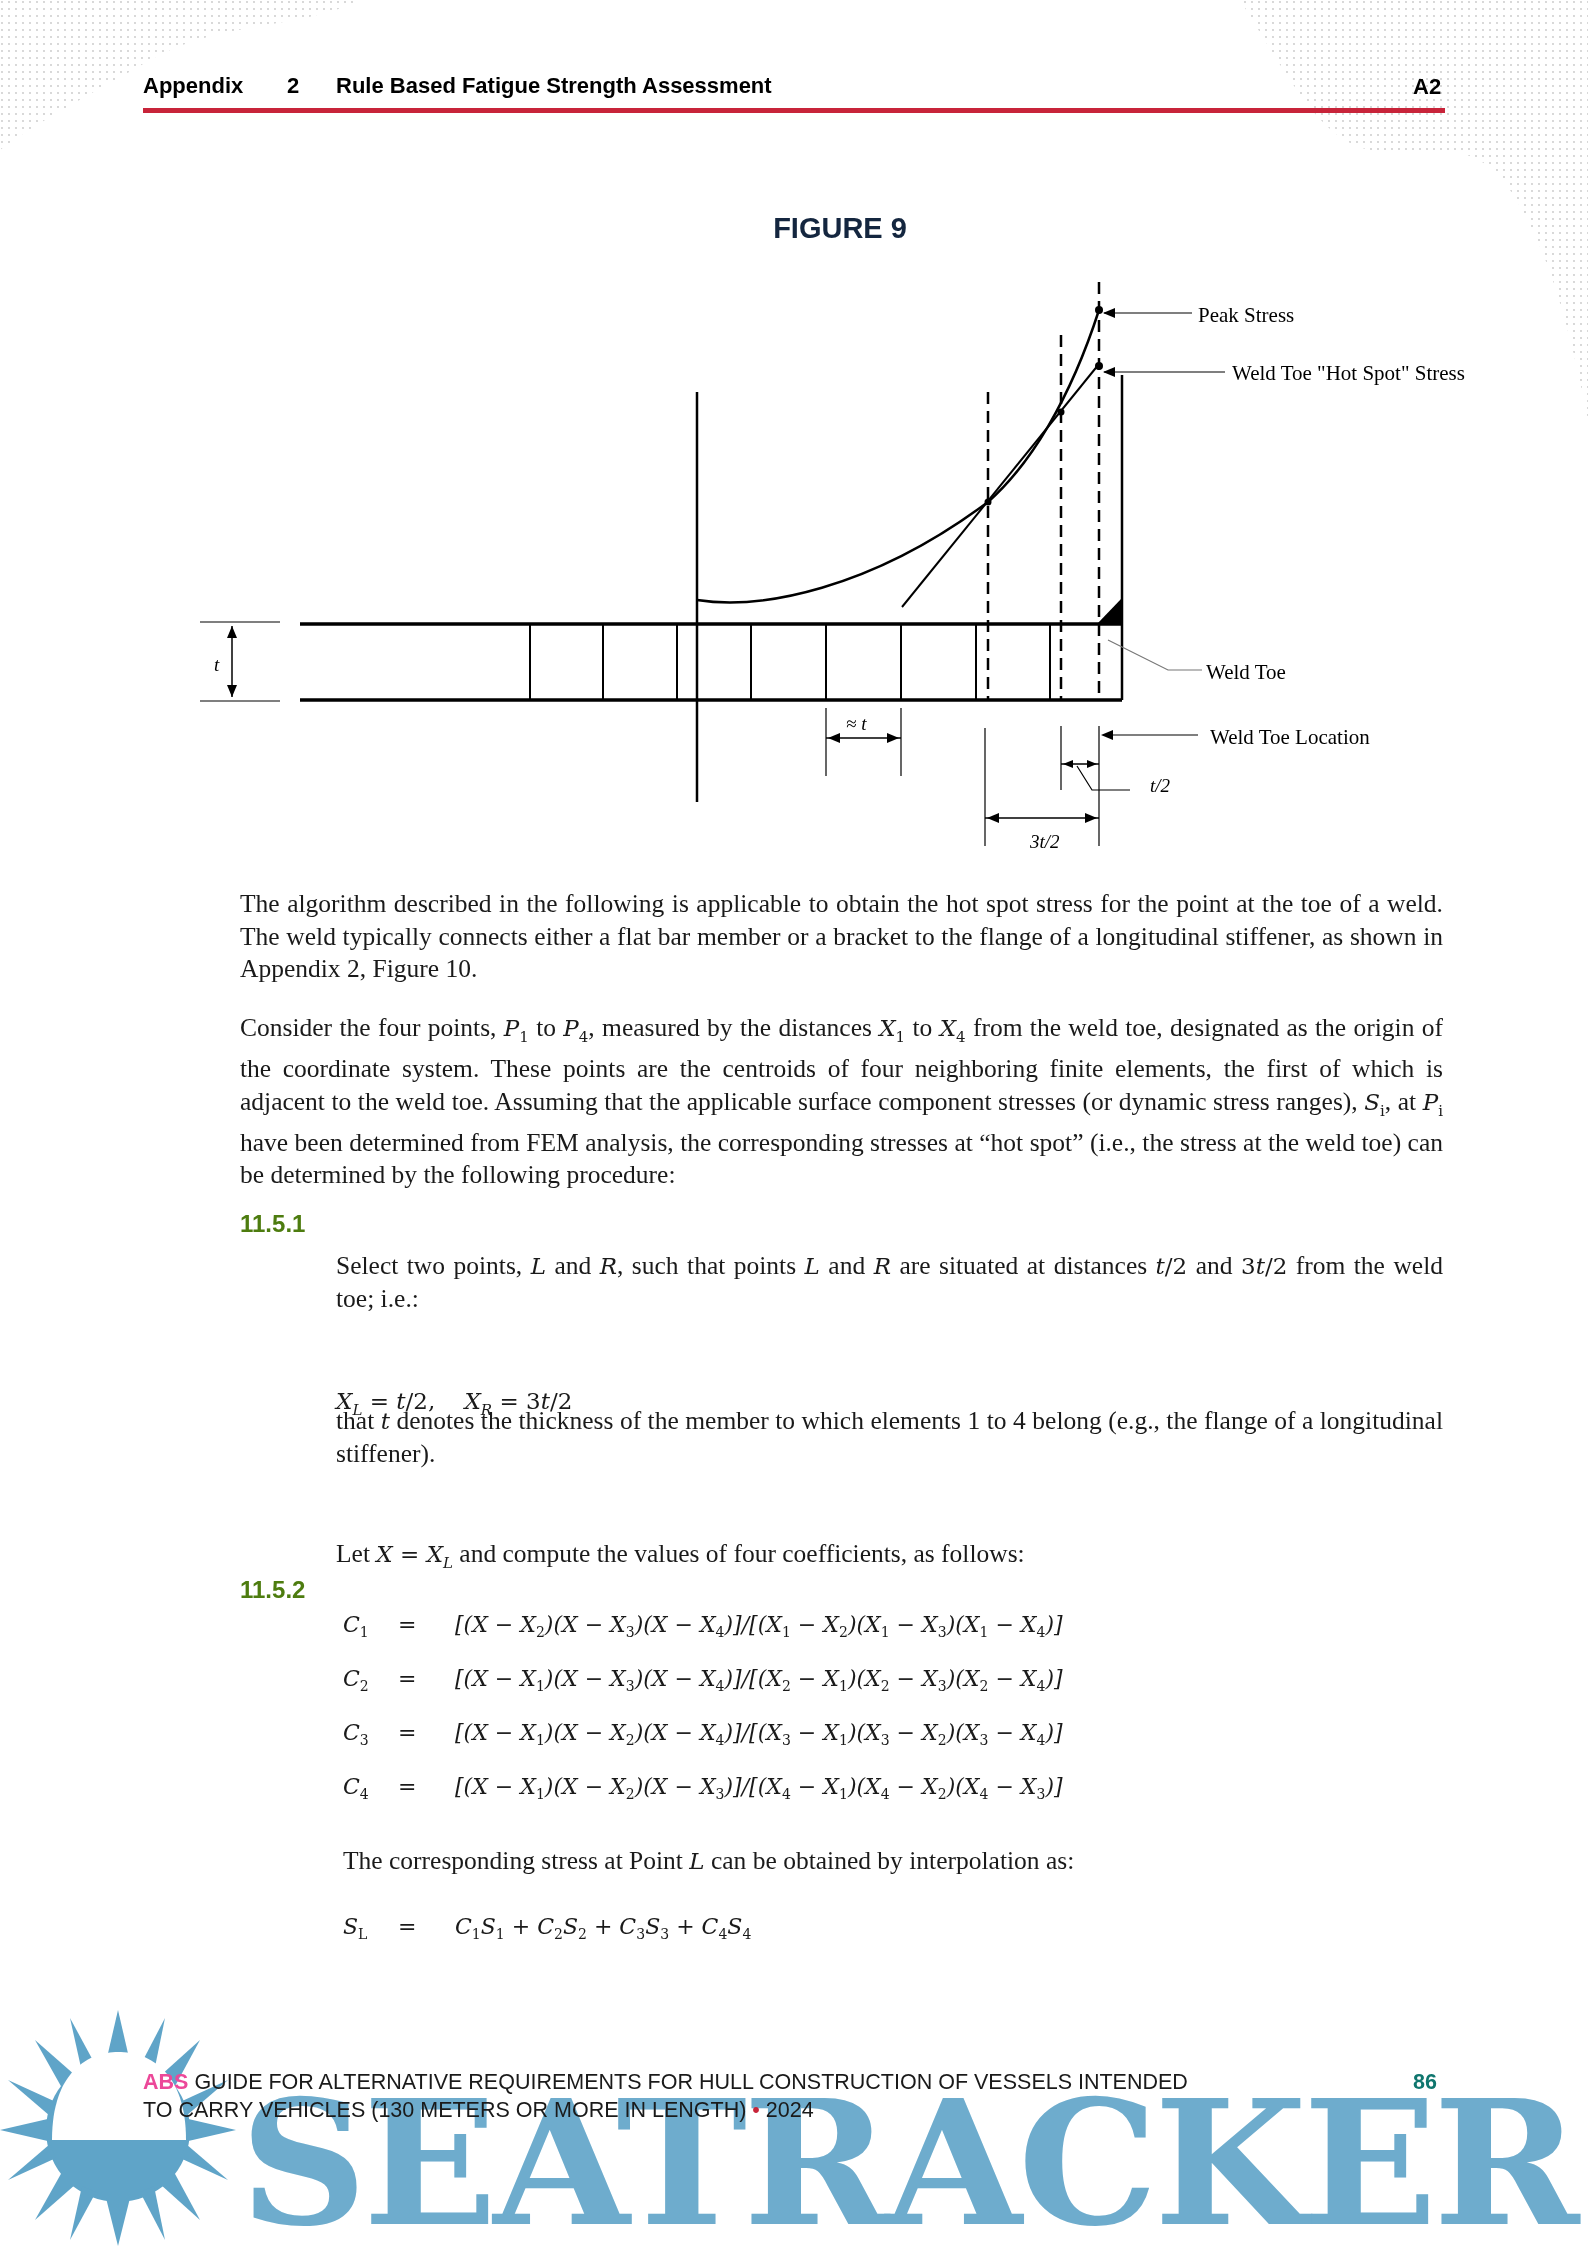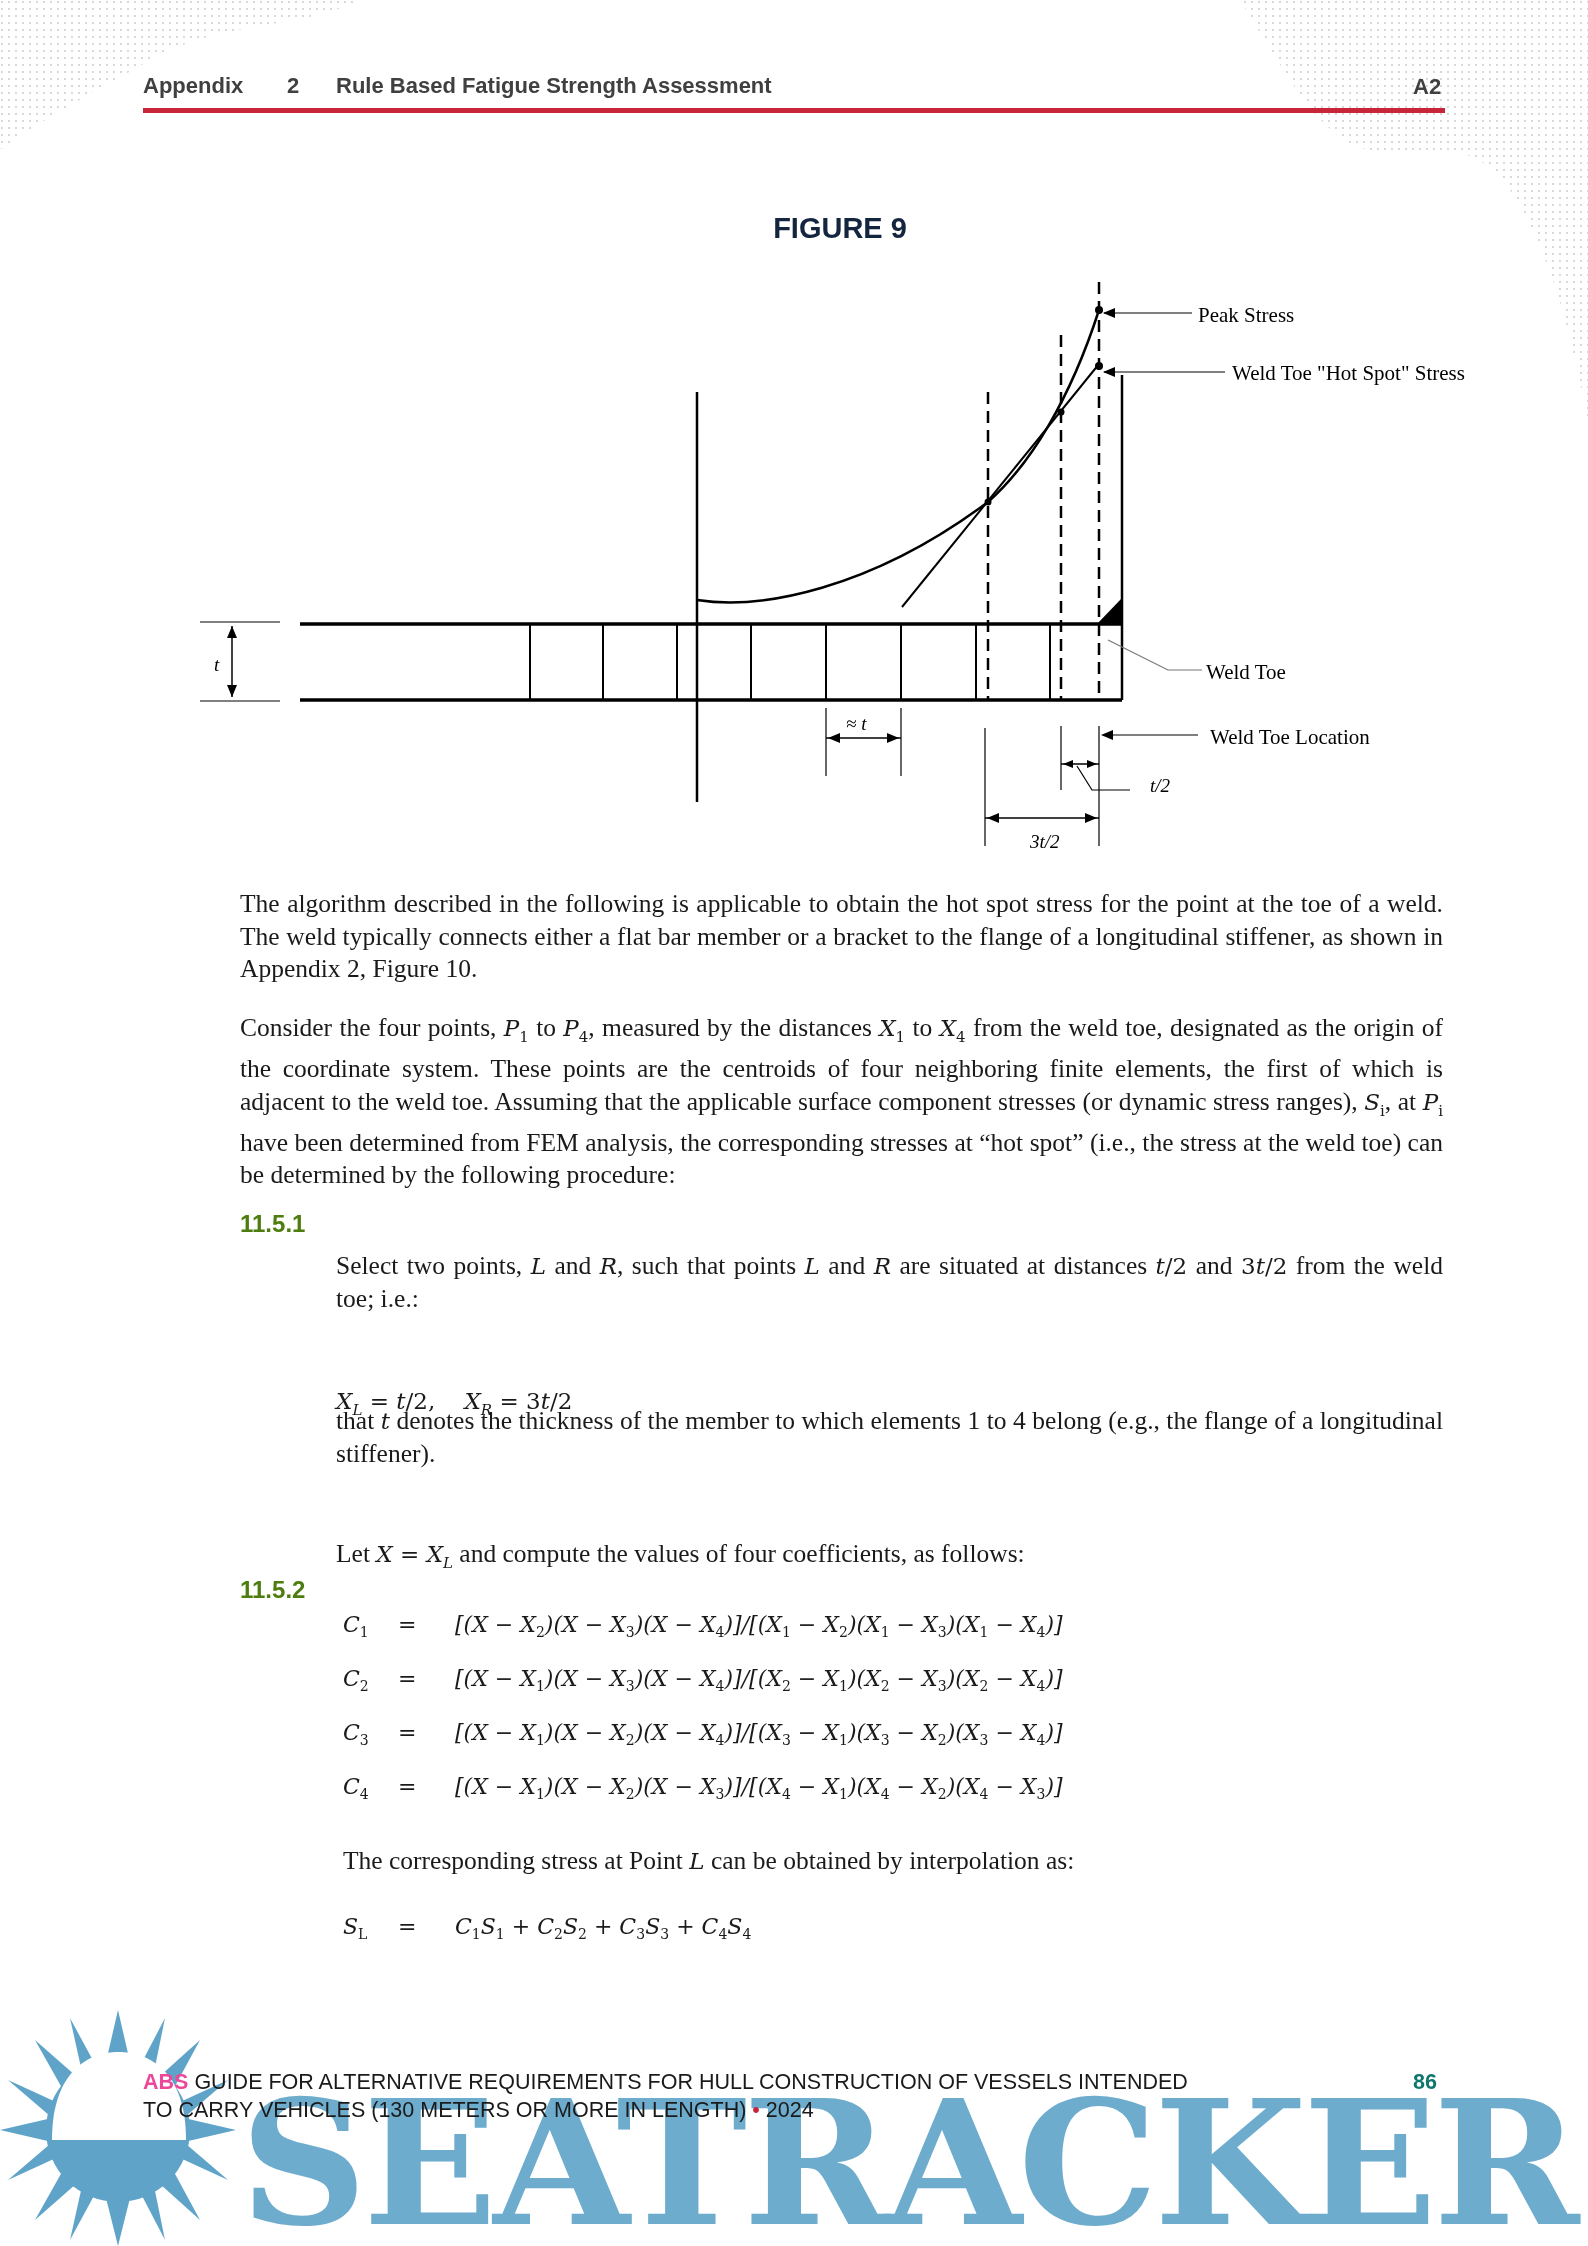--- a/index.html
+++ b/index.html
@@ -1,18 +1,18 @@
 <!DOCTYPE html>
 <html><head>
 <meta charset="utf-8">
 <style>
   html, body { margin:0; padding:0; background:#ffffff; }
   body { width:1588px; height:2246px; position:relative; overflow:hidden; font-family:"Liberation Serif", serif; color:#1a1a1a; }
   .abs { position:absolute; }
-  .hdr { font-family:"Liberation Sans", sans-serif; font-weight:bold; color:#404040; font-size:22px;text-align:center; }
+  .hdr { font-family:"Liberation Sans", sans-serif; font-weight:bold; color:#000000; font-size:22px;text-align:center; }
   .rule { position:absolute; left:143px; width:1302px; top:108px; height:5px; background:#c8243a; }
   .figtitle { font-family:"Liberation Sans", sans-serif; font-weight:bold; color:#14263f; font-size:29px; left:0; width:1680px; text-align:center; top:212px; }
   .para { font-size:25.5px; line-height:32.5px; text-align:justify; text-align-last:left; }
   .para i { font-style:italic; }
   .sec { font-family:"Liberation Sans", sans-serif; font-weight:bold; color:#4d7c0f; font-size:24px; }
   .math { font-family:"DejaVu Serif", serif; font-style:italic; font-size:23px; }
   .math sub { font-style:normal; font-size:15px; }
   .eqrow { position:absolute; left:343px; font-family:"DejaVu Serif", serif; font-size:22px; }
   .eqrow .lhs { position:absolute; left:0; font-style:italic; }
   .eqrow .eq { position:absolute; left:55px; }

